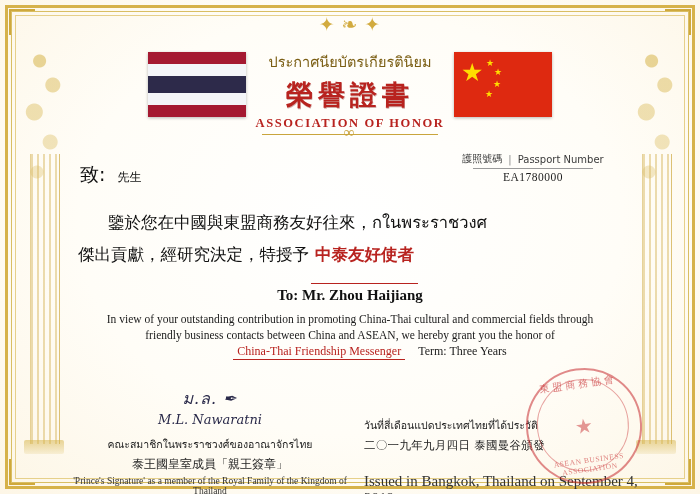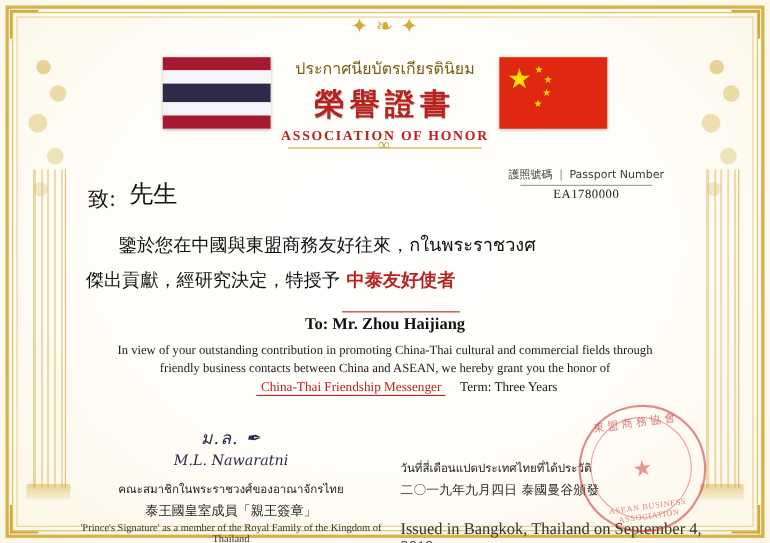--- a/index.html
+++ b/index.html
@@ -250,21 +250,21 @@
   }
   .salutation .name {
     font-family: "DejaVu Sans", sans-serif;
     font-size: 19px;
     font-weight: bold;
     color: #111;
     letter-spacing: 2px;
   }
   .salutation .suffix {
     font-family: "DejaVu Sans", sans-serif;
-    font-size: 22px;
+    font-size: 12px;
     color: #111;
     padding-bottom: 2px;
   }
 
   
   .body-cn {
     position: absolute;
     left: 78px;
     right: 78px;
     top: 207px;

